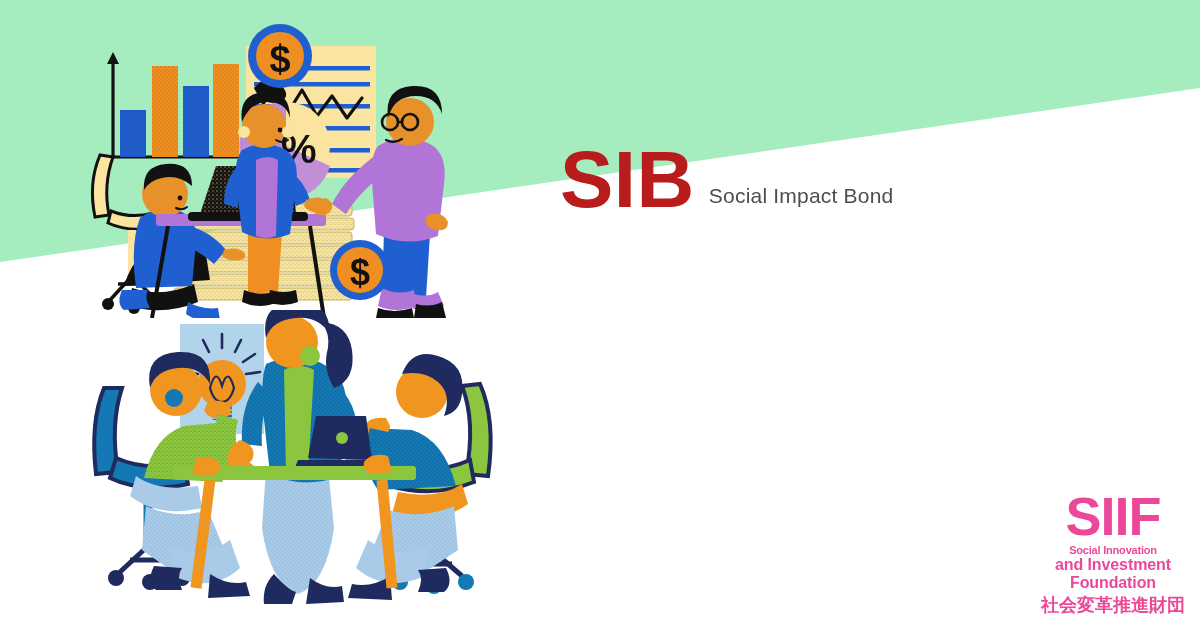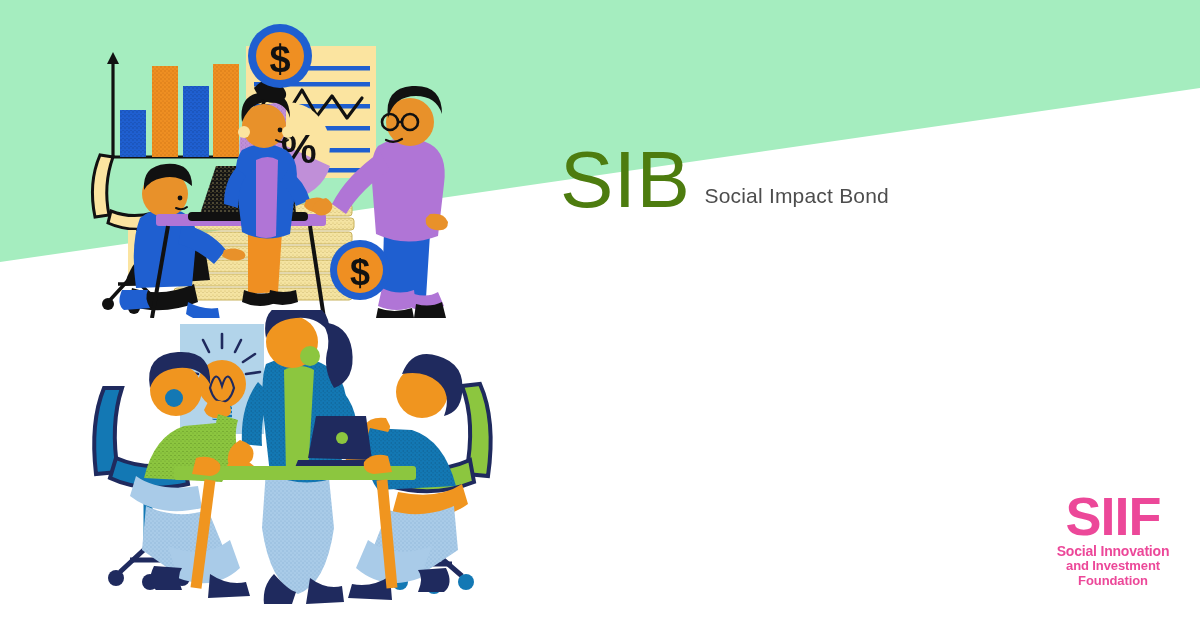--- a/index.html
+++ b/index.html
@@ -32,23 +32,23 @@
     width: 600px;
   }
   .sib-row {
     display: flex;
     align-items: baseline;
     gap: 14px;
     height: 80px;
   }
   .sib-mark {
     font-size: 80px;
-    font-weight: 400;
+    font-weight: 700;
     letter-spacing: 0.5px;
-    color: #4d7c0f;
+    color: #b91c1c;
     line-height: 1;
   }
   .sib-sub {
     font-size: 21px;
     font-weight: 400;
     color: #4d4d4d;
     letter-spacing: 0.2px;
     line-height: 1;
     position: relative;
     top: -4px;
@@ -73,28 +73,28 @@
     text-align: center;
     color: #ec4899;
   }
   .siif-word {
     font-size: 54px;
     font-weight: 700;
     letter-spacing: -1px;
     line-height: 0.92;
   }
   .siif-en1 {
-    font-size: 14px;
+    font-size: 11px;
     font-weight: 700;
     letter-spacing: -0.2px;
     line-height: 1.1;
     margin-top: 2px;
   }
   .siif-en2 {
-    font-size: 13px;
+    font-size: 16px;
     font-weight: 700;
     letter-spacing: -0.1px;
     line-height: 1.15;
   }
   .siif-jp {
     font-size: 18px;
     font-weight: 700;
     letter-spacing: 0px;
     line-height: 1.2;
     margin-top: 2px;
@@ -420,15 +420,16 @@
     <div class="sib-row">
       <span class="sib-mark">SIB</span>
       <span class="sib-sub">Social Impact Bond</span>
     </div>
   </div>
 
   <div class="siif-logo">
     <div class="siif-word">SIIF</div>
     <div class="siif-en1">Social Innovation</div>
     <div class="siif-en2">and Investment Foundation</div>
+    <div class="siif-jp">社会変革推進財団</div>
   </div>
 
 </div>
 
 </body></html>

